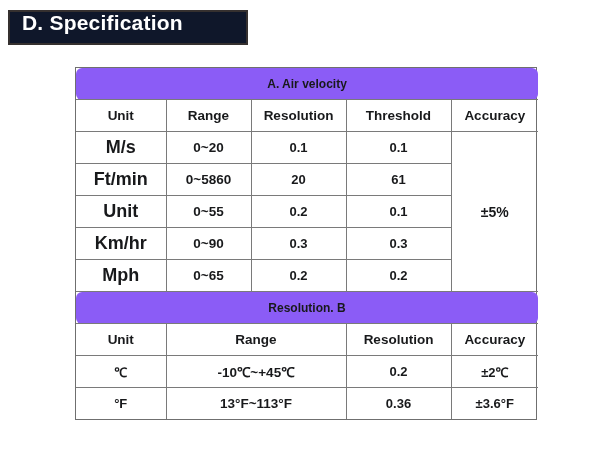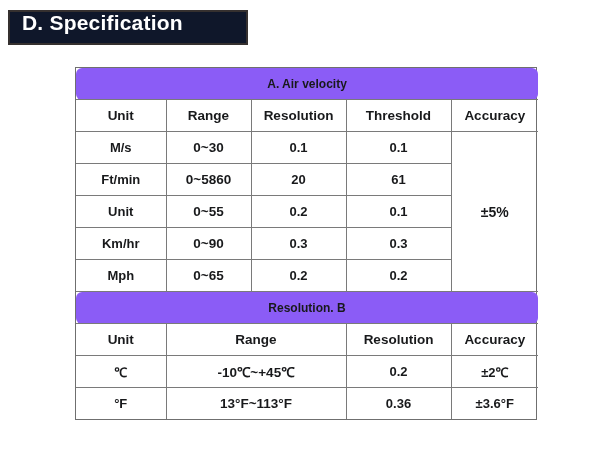--- a/index.html
+++ b/index.html
@@ -88,21 +88,21 @@
   table.spec tr td:first-child { border-left: 0; }
   table.spec tr td:last-child  { border-right: 0; }
   table.spec tr:first-child td { border-top: 0; }
   table.spec tr:last-child td  { border-bottom: 0; }
 
   .accuracy-span {
     font-size: 14px;
     font-weight: bold;
   }
 
-  .unit-cell { font-size: 13px; }
+  .unit-cell { font-size: 18px; }
   .range-cell { font-size: 13.5px; }
 
   .tempsym { font-size: 13px; }
 </style>
 </head>
 <body>
 
 <div class="title-bar">
   <span class="title-text">D. Specification</span>
 </div>
@@ -125,21 +125,21 @@
     <tr class="col-head">
       <td>Unit</td>
       <td>Range</td>
       <td>Resolution</td>
       <td>Threshold</td>
       <td>Accuracy</td>
     </tr>
 
     <tr>
       <td class="unit-cell">M/s</td>
-      <td class="range-cell">0~30</td>
+      <td class="range-cell">0~20</td>
       <td>0.1</td>
       <td>0.1</td>
       <td class="accuracy-span" rowspan="5">±5%</td>
     </tr>
 
     <tr>
       <td class="unit-cell">Ft/min</td>
       <td class="range-cell">0~5860</td>
       <td>20</td>
       <td>61</td>

